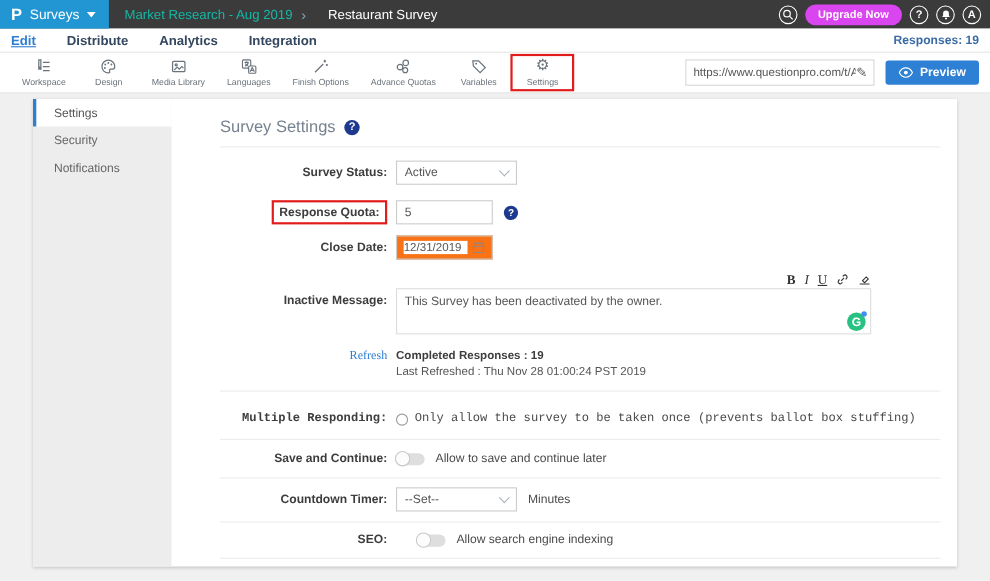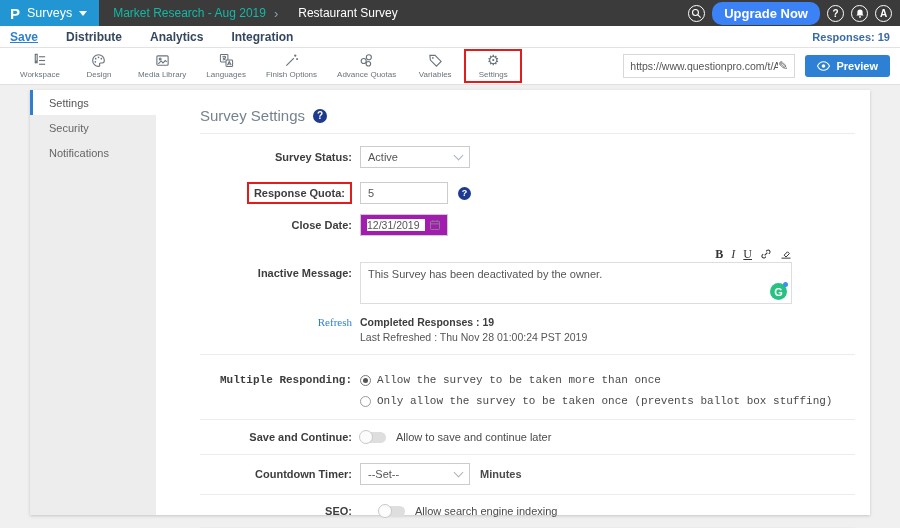--- a/index.html
+++ b/index.html
@@ -12,21 +12,21 @@
   .logo-area { background:#2196d3; height:26px; display:flex; align-items:center; padding:0 12px 0 10px; gap:7px; cursor:pointer; }
   .logo-p { color:#fff; font-weight:bold; font-size:15px; line-height:1; }
   .app-menu { color:#fff; font-size:12.5px; }
   .caret-down { width:0; height:0; border-left:4px solid transparent; border-right:4px solid transparent; border-top:5px solid #fff; margin-top:1px; }
   .breadcrumb { display:flex; align-items:center; gap:8px; margin-left:14px; font-size:12px; }
   .bc-muted { color:#14b8a6; }
   .bc-sep { color:#8aa3ba; font-size:13px; }
   .bc-current { color:#ffffff;margin-left:12px; }
   .topbar-right { margin-left:auto; display:flex; align-items:center; gap:7px; padding-right:8px; }
   .circle-btn { width:17px; height:17px; border:1px solid #fff; border-radius:50%; color:#fff; font-size:10px; font-weight:bold; display:flex; align-items:center; justify-content:center; cursor:pointer; }
-  .upgrade-btn { background:#3b82f6; color:#fff; font-size:13px; font-weight:bold; border:none; border-radius:10px; padding:4px 12px; cursor:pointer; }
+  .upgrade-btn { background:#d946ef; color:#fff; font-size:10px; font-weight:bold; border:none; border-radius:10px; padding:4px 12px; cursor:pointer; }
 
   
   .subnav { height:22px; background:#fff; border-bottom:1px solid #e2e2e2; display:flex; align-items:center; padding:0 10px; }
   .subnav-item { font-size:12px; font-weight:600; color:#33475f; margin-right:28px; cursor:pointer; }
   .subnav-item.active { color:#2e7fd0; text-decoration:underline; }
   .responses-label { margin-left:auto; font-size:11px; font-weight:bold; color:#3a6ba5; }
 
   
   .toolbar { height:37px; background:#fff; border-bottom:1px solid #e0e0e0; display:flex; align-items:center; padding:0 10px; }
   .tool-item { min-width:58px; display:flex; flex-direction:column; align-items:center; justify-content:center; gap:2px; padding:2px 8px; border:2px solid transparent; cursor:pointer; }
@@ -54,21 +54,21 @@
   .divider { border-top:1px solid #ececec; margin:9px 0 0 0; }
 
   .frow { display:flex; align-items:center; }
   .flabel { width:152px; text-align:right; font-weight:bold; font-size:11px; color:#3d3d3d; flex-shrink:0; }
   .fctrl { margin-left:8px; display:flex; align-items:center; }
   .redbox { border:2px solid #e21b1b; padding:3px 5px; display:inline-block; }
 
   .select-box { width:110px; height:22px; border:1px solid #ccc; background:#fff; display:flex; align-items:center; justify-content:space-between; padding:0 7px; font-size:11px; color:#555; cursor:pointer; }
   .chev { width:7px; height:7px; border-right:1.4px solid #aab4bd; border-bottom:1.4px solid #aab4bd; transform:rotate(45deg); margin-top:-3px; }
   .text-input { width:88px; height:22px; border:1px solid #ccc; font-size:11px; color:#555; padding:0 7px; font-family:"Liberation Sans", sans-serif; outline:none; }
-  .date-wrap { width:88px; height:22px; border:1px solid #ccc; background:#a21caf; display:flex; align-items:center; justify-content:space-between; padding:0 6px; }
+  .date-wrap { width:88px; height:22px; border:1px solid #ccc; background:#f97316; display:flex; align-items:center; justify-content:space-between; padding:0 6px; }
   .date-val { border:none; outline:none; width:58px; font-size:10.5px; color:#555; font-family:"Liberation Sans", sans-serif; }
 
   .editor-bar { width:432px; margin-left:160px; display:flex; justify-content:flex-end; align-items:flex-end; gap:8px; margin-top:10px; height:14px; }
   .ed-btn { font-family:"Liberation Serif", serif; font-size:12px; color:#333; cursor:pointer; line-height:1; }
   .ed-i { font-style:italic; }
   .ed-u { text-decoration:underline; }
   .msg-wrap { position:relative; width:432px; }
   .msg-area { width:432px; height:42px; border:1px solid #ddd; font-size:11px; color:#555; padding:5px 7px; resize:none; outline:none; font-family:"Liberation Sans", sans-serif; }
   .grammarly { position:absolute; right:5px; bottom:8px; width:17px; height:17px; border-radius:50%; background:#27c281; color:#fff; font-size:11px; font-weight:bold; display:flex; align-items:center; justify-content:center; cursor:pointer; }
   .grammarly::after { content:""; position:absolute; top:-1px; right:-1px; width:5px; height:5px; border-radius:50%; background:#3e8ff0; }
@@ -79,21 +79,21 @@
 
   .radio { width:11px; height:11px; border:1px solid #9a9a9a; border-radius:50%; background:#fff; flex-shrink:0; cursor:pointer; }
   .radio.checked { border-color:#777; }
   .radio.checked::after { content:""; display:block; width:5px; height:5px; background:#555; border-radius:50%; margin:2px; }
   .radio-line { display:flex; align-items:center; gap:6px; font-size:11px; color:#4a4a4a; }
 
   .toggle { width:26px; height:11px; background:#dedede; border-radius:6px; position:relative; cursor:pointer; flex-shrink:0; }
   .toggle .knob { position:absolute; left:-1px; top:-2px; width:14px; height:14px; border-radius:50%; background:#fcfcfc; border:1px solid #c9c9c9; }
   .toggle-desc { font-size:11px; color:#4a4a4a; margin-left:10px; }
 
-  .suffix-txt { font-size:11px; color:#4a4a4a; margin-left:10px;font-weight:bold; }
+  .suffix-txt { font-size:11px; color:#4a4a4a; margin-left:10px; }
 </style>
 </head>
 <body>
 
 <div class="topbar">
   <div class="logo-area">
     <span class="logo-p">P</span>
     <span class="app-menu">Surveys</span>
     <span class="caret-down"></span>
   </div>
@@ -115,21 +115,21 @@
       <svg width="10" height="11" viewBox="0 0 16 16">
         <path d="M8 1.5a4.2 4.2 0 0 0-4.2 4.2V9L2.3 11.3h11.4L12.2 9V5.7A4.2 4.2 0 0 0 8 1.5z" fill="#fff"></path>
         <circle cx="8" cy="13.4" r="1.5" fill="#fff"></circle>
       </svg>
     </div>
     <div class="circle-btn">A</div>
   </div>
 </div>
 
 <div class="subnav">
-  <span class="subnav-item active">Save</span>
+  <span class="subnav-item active">Edit</span>
   <span class="subnav-item">Distribute</span>
   <span class="subnav-item">Analytics</span>
   <span class="subnav-item">Integration</span>
   <span class="responses-label">Responses: 19</span>
 </div>
 
 <div class="toolbar">
   <div class="tool-item">
     <span class="tool-ic">
       <svg width="15" height="15" viewBox="0 0 16 16" fill="none" stroke="#6a737b" stroke-width="1.2">
@@ -315,24 +315,20 @@
           <div>Last Refreshed : Thu Nov 28 01:00:24 PST 2019</div>
         </div>
       </div>
 
       <div class="divider" style="margin-top:11px;"></div>
 
       <div class="frow" style="margin-top:19px; align-items:flex-start;font-family:Liberation Mono, monospace;">
         <div class="flabel">Multiple Responding:</div>
         <div class="fctrl" style="flex-direction:column; align-items:flex-start; gap:9px;">
           <div class="radio-line">
-            <span class="radio checked"></span>
-            <span>Allow the survey to be taken more than once</span>
-          </div>
-          <div class="radio-line">
             <span class="radio"></span>
             <span>Only allow the survey to be taken once (prevents ballot box stuffing)</span>
           </div>
         </div>
       </div>
 
       <div class="divider" style="margin-top:12px;"></div>
 
       <div class="frow" style="margin-top:11px;">
         <div class="flabel">Save and Continue:</div>

